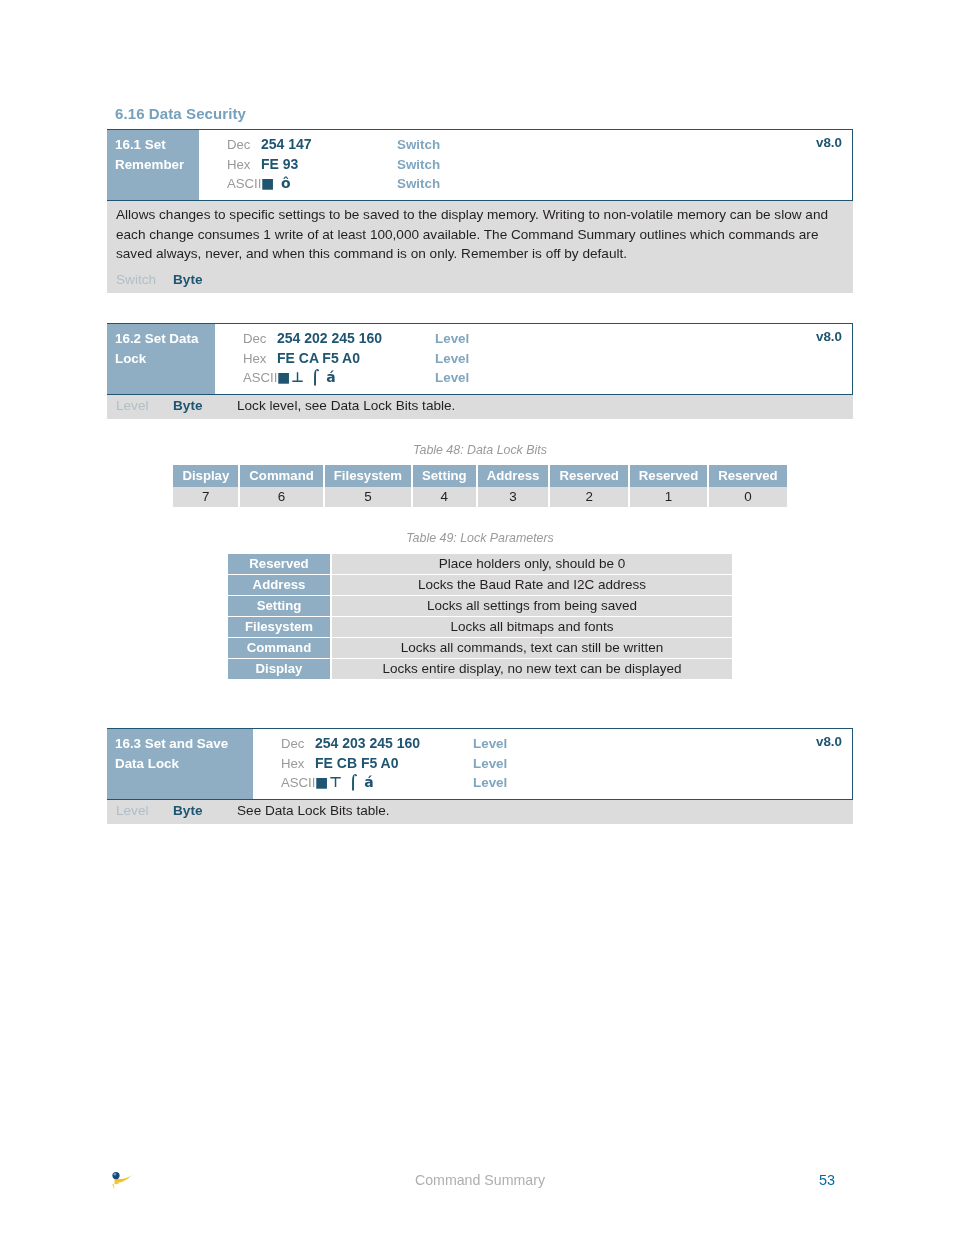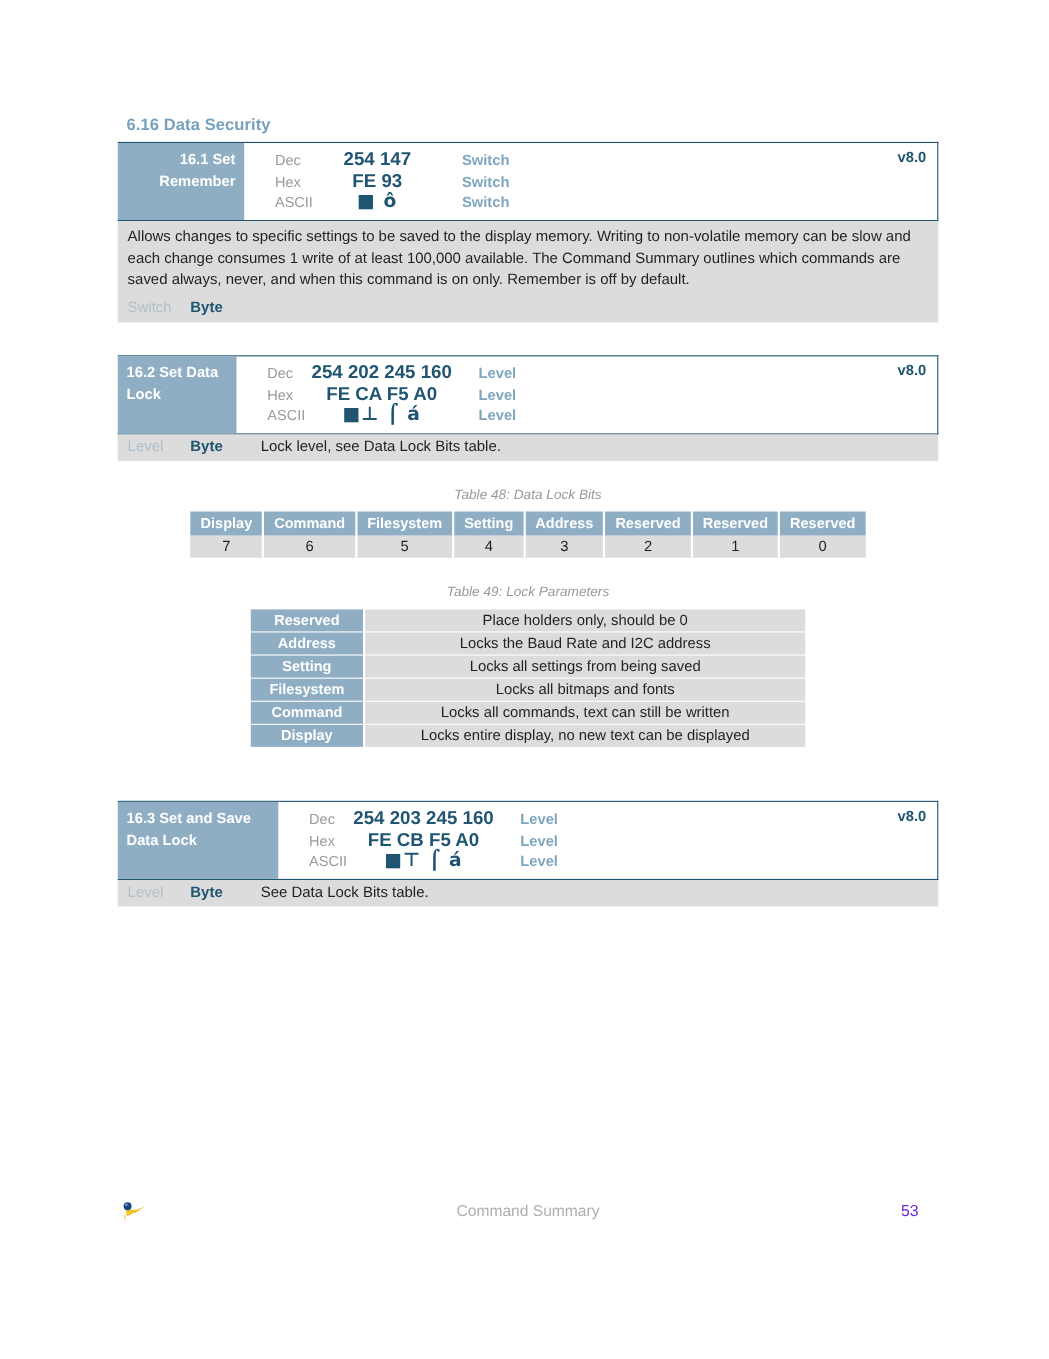--- a/index.html
+++ b/index.html
@@ -53,21 +53,21 @@
   .cmd-name {
     background: #8FAEC3;
     color: #ffffff;
     font-weight: bold;
     font-size: 13.4px;
     line-height: 19.6px;
     padding: 5px 8px 6px 8px;
     box-sizing: border-box;
     flex: 0 0 auto;
   }
-  .cmd-name.w1 { width: 115px; text-align: right; }
+  .cmd-name.w1 { width: 92px; }
   .cmd-name.w2 { width: 108px; }
   .cmd-name.w3 { width: 146px; }
 
   .cmd-body {
     flex: 1 1 auto;
     display: flex;
     box-sizing: border-box;
     padding: 5px 0 6px 0;
     position: relative;
   }
@@ -84,22 +84,22 @@
     color: #9a9a9a;
     font-size: 13.2px;
     width: 62px;
     padding-left: 28px;
     box-sizing: border-box;
     flex: 0 0 auto;
   }
   .cmd-row .rvalue {
     color: #1F5571;
     font-weight: bold;
-    font-size: 17px;
-    text-align: center;
+    font-size: 14px;
+    text-align: left;
     flex: 0 0 auto;
     white-space: nowrap;
   }
   .cmd-row .rparam {
     color: #7FA6BF;
     font-weight: bold;
     font-size: 13.4px;
     padding-left: 18px;
     flex: 0 0 auto;
     white-space: nowrap;
@@ -215,21 +215,21 @@
     padding: 2px 10px 3px 10px;
     font-size: 13.5px;
     width: 380px;
     white-space: nowrap;
   }
 
   
   .footer {
     position: absolute;
     left: 107px;
-    top: 1087px;
+    top: 1166px;
     width: 746px;
     height: 36px;
   }
   .footer-logo {
     position: absolute;
     left: 4px;
     top: 4px;
     width: 22px;
     height: 24px;
   }
@@ -238,21 +238,21 @@
     left: 0; right: 0;
     top: 6px;
     text-align: center;
     color: #AFAFAF;
     font-size: 14.2px;
   }
   .footer-page {
     position: absolute;
     right: 18px;
     top: 6px;
-    color: #6d28d9;
+    color: #0369a1;
     font-size: 14.4px;
   }
 
   .gap-18 { height: 18px; }
   .gap-24 { height: 24px; }
   .gap-30 { height: 30px; }
   .gap-8  { height: 8px; }
 </style>
 </head>
 <body>

